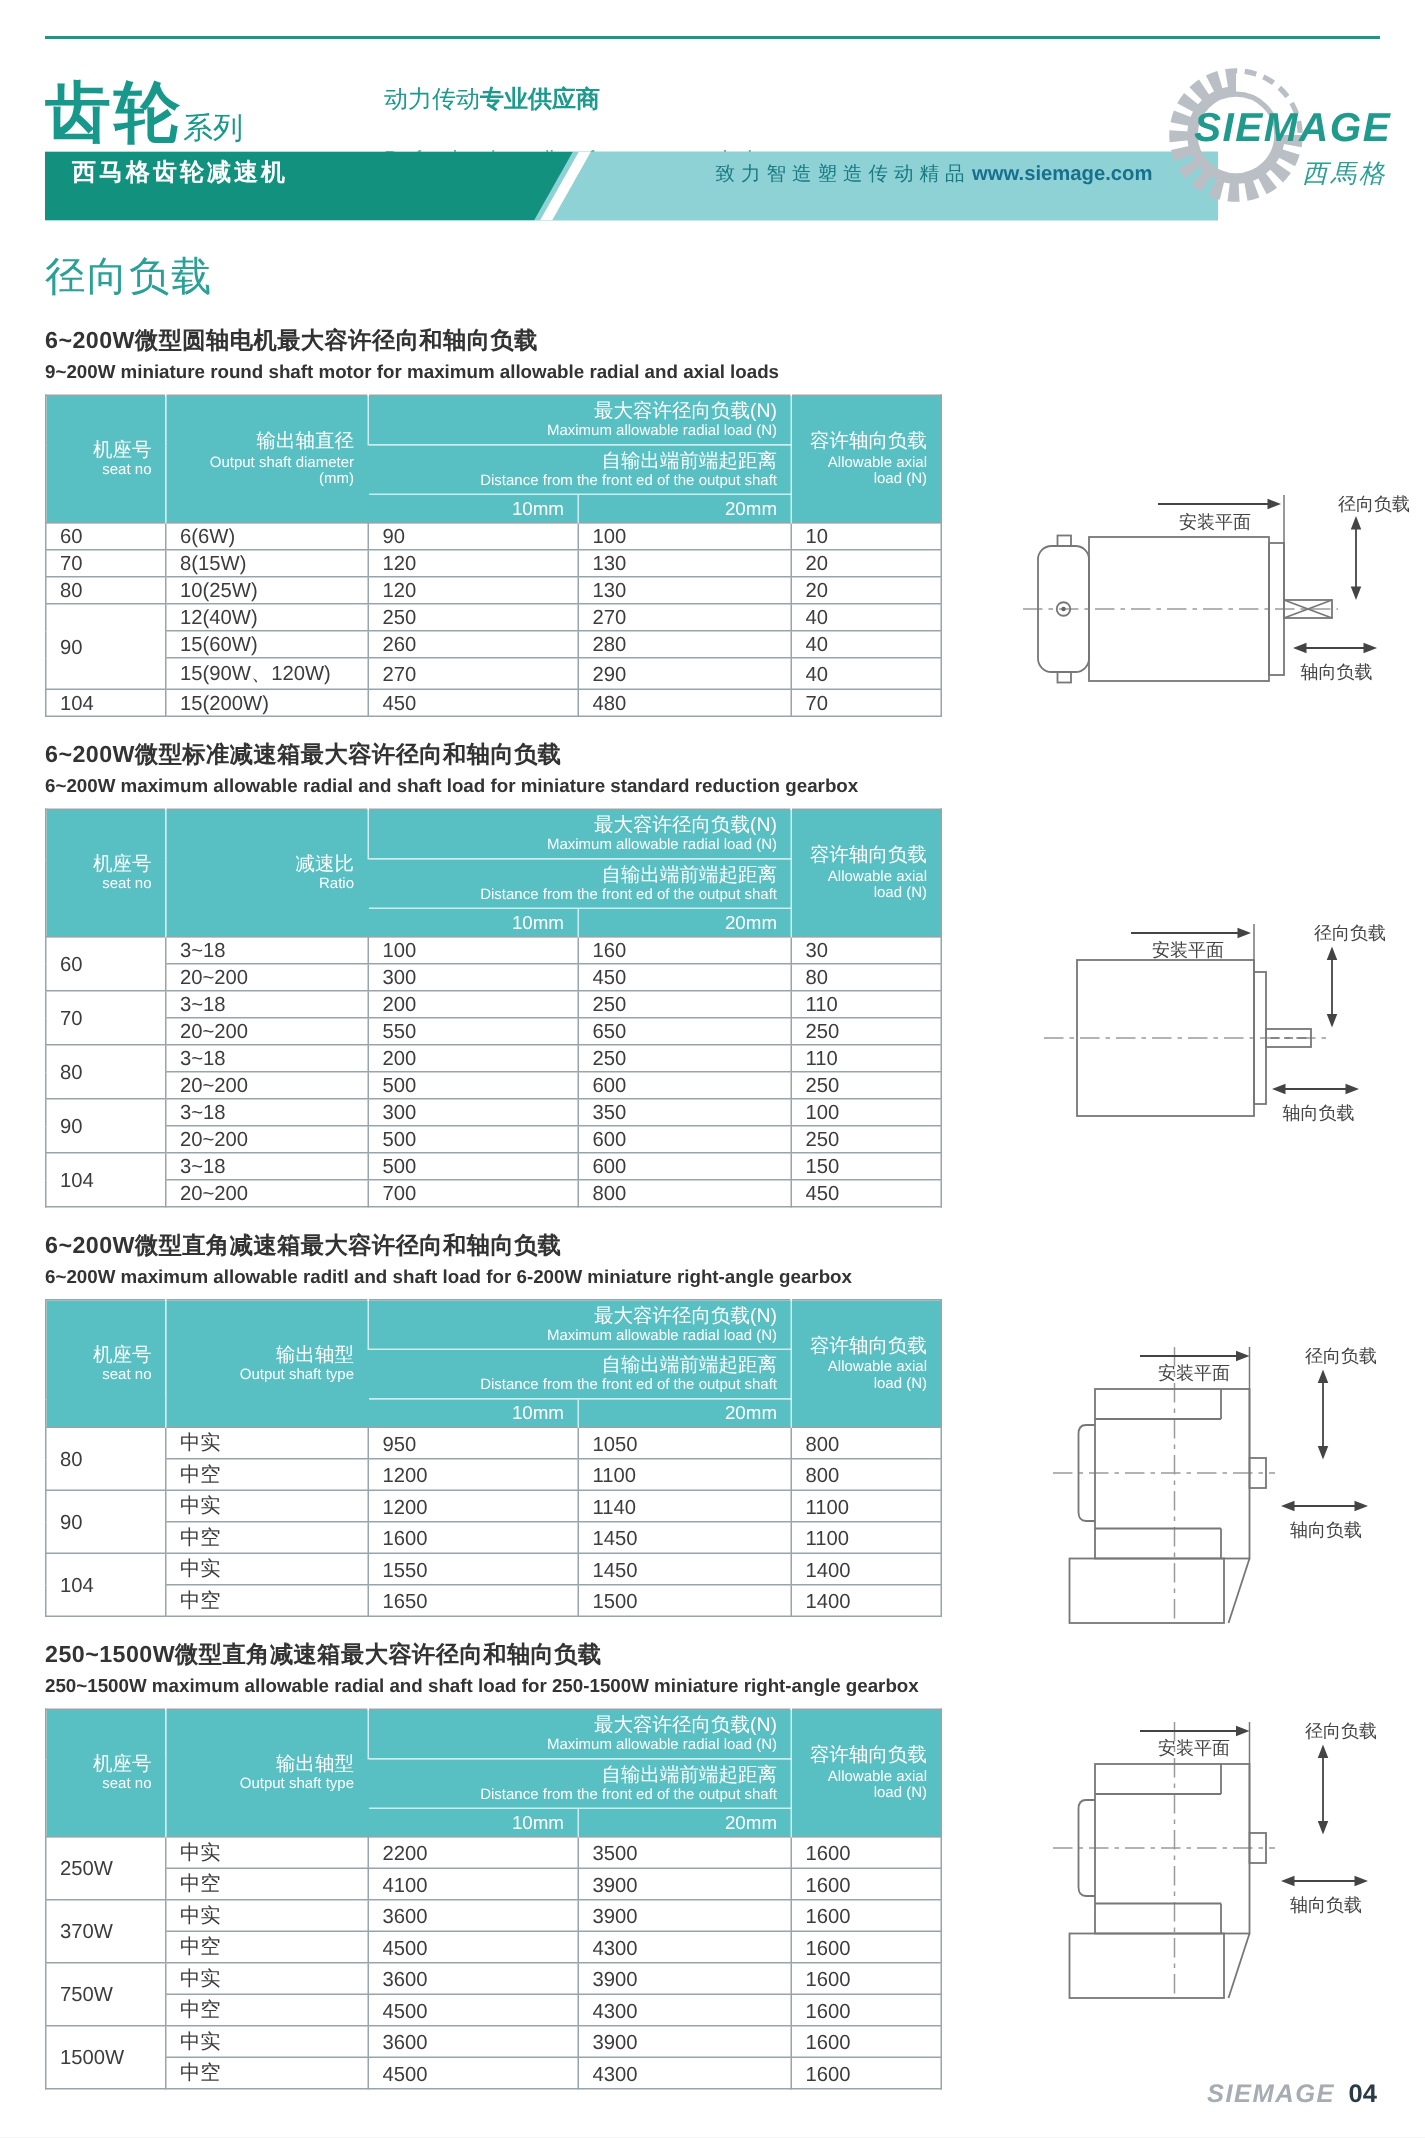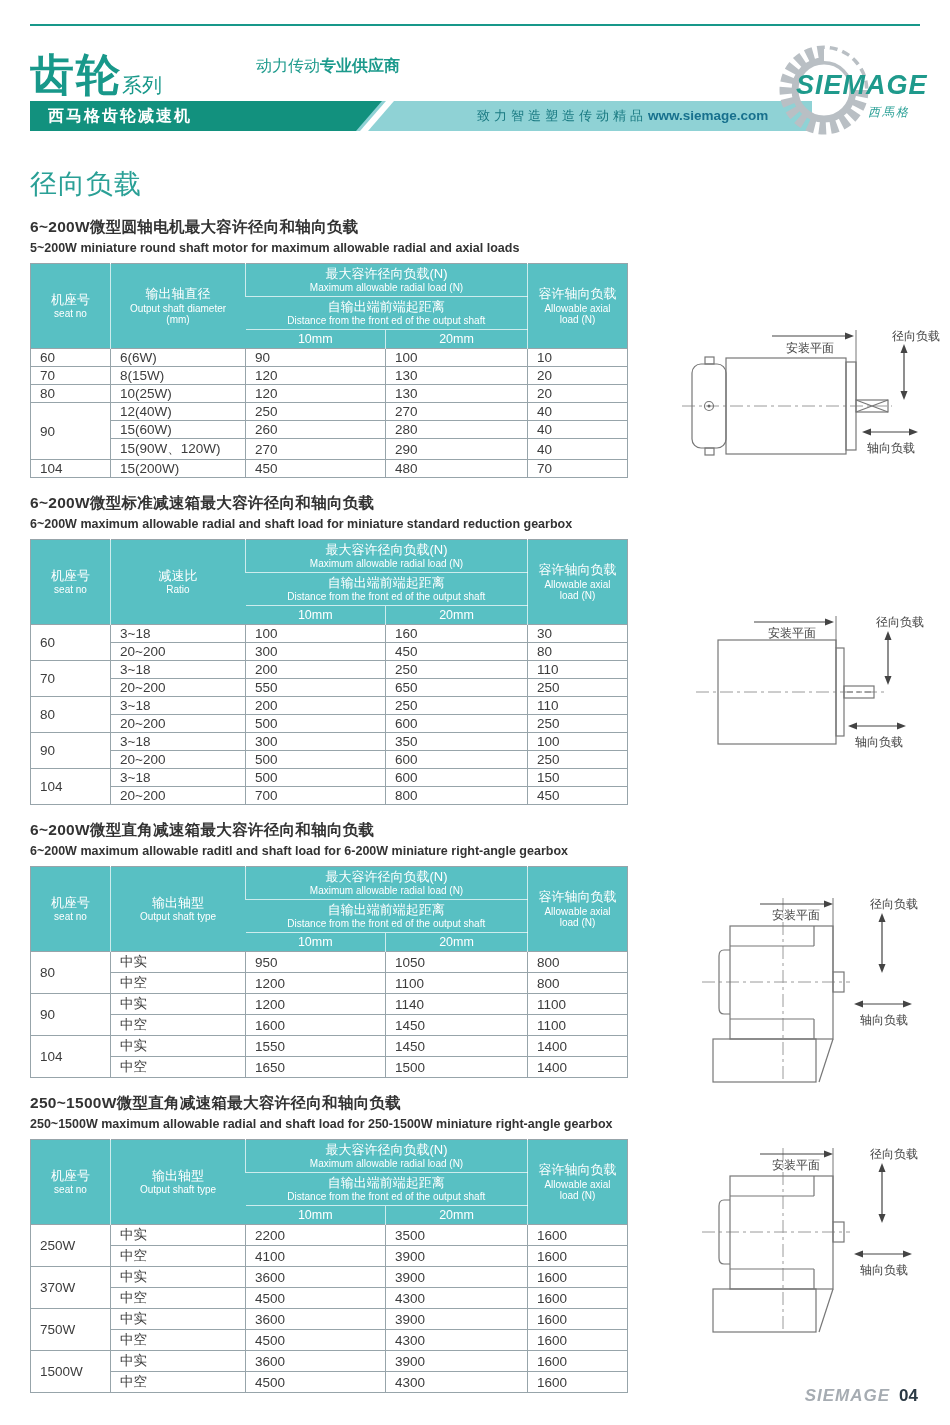--- a/index.html
+++ b/index.html
@@ -17,43 +17,43 @@
 
   
   .header{position:relative;height:140px}
   .top-rule{position:absolute;left:30px;right:30px;top:24px;height:2px;background:#18988a}
   .brand-cn{position:absolute;left:30px;top:46px;font-size:44px;font-weight:700;color:#18988a;letter-spacing:2px}
   .brand-suffix{position:absolute;left:122px;top:72px;font-size:20px;color:#18988a}
   .slogan{position:absolute;left:256px;top:56px;color:var(--teal-text)}
   .slogan .cn{font-size:16px}
   .slogan .cn b{font-weight:700}
   .slogan .en{font-size:13.5px;margin-top:21px}
-  .banner{position:absolute;left:30px;top:101px;width:782px;height:30px;background:var(--bar-light)}
+  .banner{position:absolute;left:30px;top:101px;width:782px;height:46px;background:var(--bar-light)}
   .banner-dark{position:absolute;left:0;top:0;height:100%;width:370px;background:var(--teal-dark);
     clip-path:polygon(0 0,352px 0,326px 100%,0 100%)}
   .banner-gap{position:absolute;left:0;top:0;height:100%;width:372px;background:#fff;
     clip-path:polygon(356px 0,364px 0,338px 100%,330px 100%)}
   .banner-left{position:absolute;left:18px;top:0;line-height:29px;color:#fff;font-size:16px;font-weight:700;letter-spacing:2px}
   .banner-slogan{position:absolute;left:447px;top:0;line-height:29px;color:#1a7a82;font-size:13px;letter-spacing:4px}
   .banner-url{position:absolute;left:618px;top:0;line-height:29px;color:#17708d;font-size:13.5px;font-weight:700;}
   .logo{position:absolute;left:772px;top:38px;width:178px;height:104px;z-index:3}
   .logo svg{position:absolute;left:0;top:0}
   .logo-text{position:absolute;left:24px;top:32px;font-size:27px;font-weight:800;font-style:italic;color:#1f9a8c;letter-spacing:1px}
-  .logo-cn{position:absolute;left:96px;top:66px;font-size:12px;font-style:italic;color:#2aa096;letter-spacing:2px}
+  .logo-cn{position:absolute;left:96px;top:66px;font-size:17px;font-style:italic;color:#2aa096;letter-spacing:2px}
 
   
   .content{padding:0 30px;position:relative}
   .page-title-cn{font-size:27px;font-weight:500;color:var(--teal-title);margin-top:26px;letter-spacing:1px}
   .page-title-en{font-size:21px;font-weight:700;color:#1d978b;margin-top:4px;letter-spacing:.5px}
   .sec-cn{font-size:15.5px;font-weight:700;color:#333;margin-top:15px;letter-spacing:.3px}
   .sec-en{font-size:12.5px;font-weight:700;color:#333;margin-top:3px;margin-bottom:8px}
 
   
   table{border-collapse:collapse;table-layout:fixed;width:597px;border:1px solid var(--border)}
-  thead th{background:var(--teal);color:#fff;font-weight:400;text-align:center;
+  thead th{background:var(--teal);color:#fff;font-weight:400;text-align:right;
     padding:2px 9px;border-left:1px solid rgba(255,255,255,.7);vertical-align:middle}
   thead tr th:first-child{border-left:none}
   thead .h1 th{height:33px}
   thead .h2 th{height:33px;border-top:1px solid rgba(255,255,255,.7)}
   thead .h3 th{height:19px;font-size:12.5px;padding:1px 9px;border-top:1px solid rgba(255,255,255,.7)}
   thead .cnh{font-size:13px;line-height:1.25}
   thead .enh{font-size:10px;line-height:1.15}
   tbody td{border:1px solid var(--border);padding:1px 9px;height:17px;font-size:13.5px;color:var(--ink);background:#fff}
   tbody td.group{vertical-align:middle}
 
@@ -104,21 +104,21 @@
       <div class="logo-text">SIEMAGE</div>
       <div class="logo-cn">西馬格</div>
     </div>
   </div>
 
   <div class="content">
     <div class="page-title-cn">径向负载</div>
 
     <div>
       <div class="sec-cn">6~200W微型圆轴电机最大容许径向和轴向负载</div>
-      <div class="sec-en">5~200W miniature round shaft motor for maximum allowable radial and axial loads</div>
+      <div class="sec-en">9~200W miniature round shaft motor for maximum allowable radial and axial loads</div>
       <table>
         <colgroup>
             <col style="width:80px">
             <col style="width:135px">
             <col style="width:140px">
             <col style="width:142px">
             <col style="width:100px">
           </colgroup>
         <thead>
           <tr class="h1">

